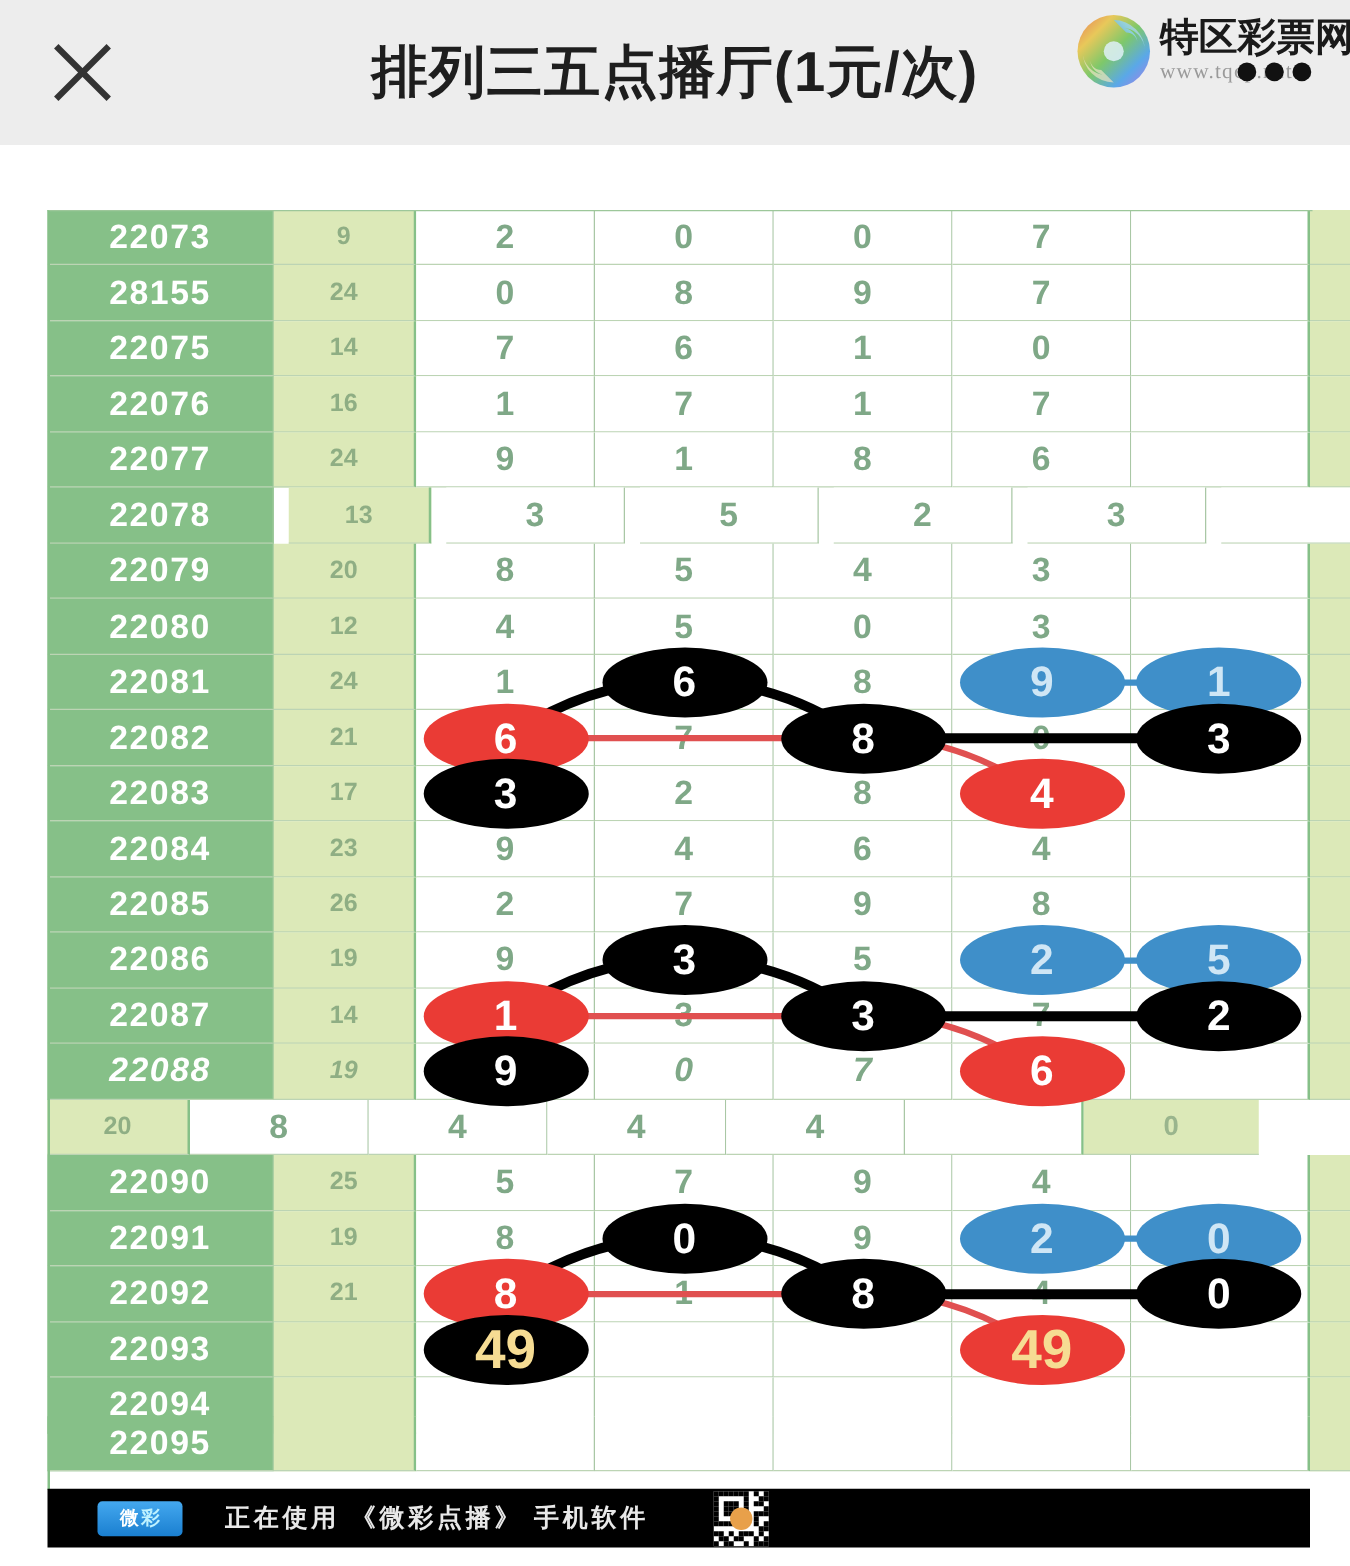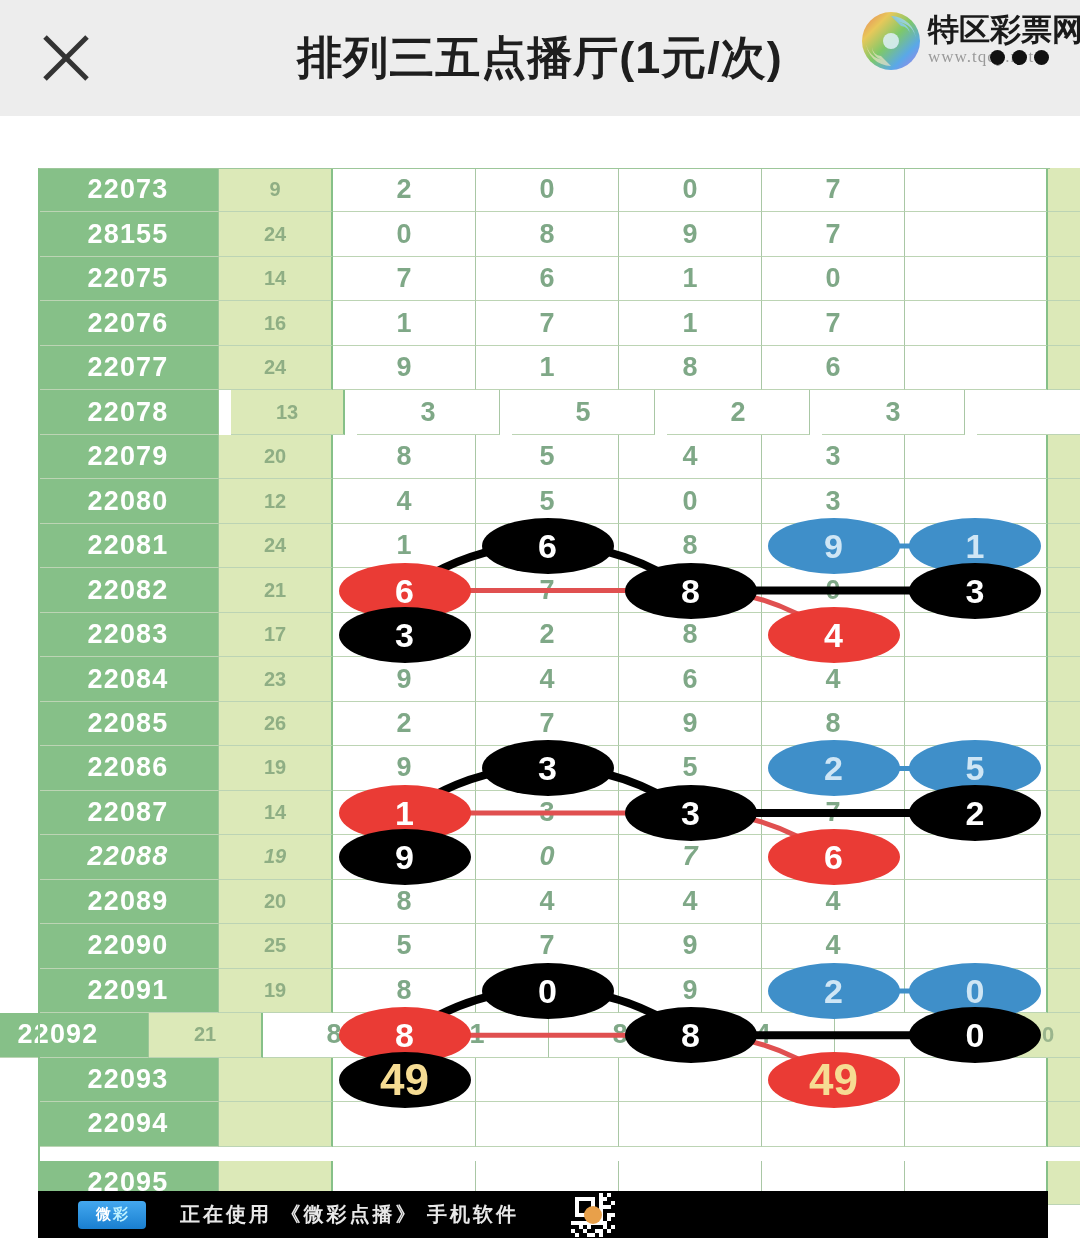--- a/index.html
+++ b/index.html
@@ -325,21 +325,20 @@
         <div class="cell c-issue">22088</div>
         <div class="cell c-sum">19</div>
         <div class="cell c-d">9</div>
         <div class="cell c-d">0</div>
         <div class="cell c-d">7</div>
         <div class="cell c-d">6</div>
         <div class="cell c-d last-digit"></div>
         <div class="cell c-tail">0</div>
       </div>
       <div class="row" style="top: 711.68px;">
-        <div class="cell c-issue">22089</div>
         <div class="cell c-sum">20</div>
         <div class="cell c-d">8</div>
         <div class="cell c-d">4</div>
         <div class="cell c-d">4</div>
         <div class="cell c-d">4</div>
         <div class="cell c-d last-digit"></div>
         <div class="cell c-tail">0</div>
       </div>
       <div class="row" style="top: 756.16px;">
         <div class="cell c-issue">22090</div>
@@ -354,21 +353,21 @@
       <div class="row" style="top: 800.64px;">
         <div class="cell c-issue">22091</div>
         <div class="cell c-sum">19</div>
         <div class="cell c-d">8</div>
         <div class="cell c-d">0</div>
         <div class="cell c-d">9</div>
         <div class="cell c-d">2</div>
         <div class="cell c-d last-digit"></div>
         <div class="cell c-tail">0</div>
       </div>
-      <div class="row" style="top: 845.12px; justify-content: center;">
+      <div class="row" style="top: 845.12px;">
         <div class="cell c-issue">22092</div>
         <div class="cell c-sum">21</div>
         <div class="cell c-d">8</div>
         <div class="cell c-d">1</div>
         <div class="cell c-d">8</div>
         <div class="cell c-d">4</div>
         <div class="cell c-d last-digit"></div>
         <div class="cell c-tail">0</div>
       </div>
       <div class="row" style="top: 889.6px;">
@@ -384,21 +383,21 @@
       <div class="row" style="top: 934.08px;">
         <div class="cell c-issue">22094</div>
         <div class="cell c-sum"></div>
         <div class="cell c-d"></div>
         <div class="cell c-d"></div>
         <div class="cell c-d"></div>
         <div class="cell c-d"></div>
         <div class="cell c-d last-digit"></div>
         <div class="cell c-tail"></div>
       </div>
-      <div class="row" style="top: 993px; align-items: flex-end;">
+      <div class="row" style="top: 965px; align-items: flex-end;">
         <div class="cell c-issue">22095</div>
         <div class="cell c-sum"></div>
         <div class="cell c-d"></div>
         <div class="cell c-d"></div>
         <div class="cell c-d"></div>
         <div class="cell c-d"></div>
         <div class="cell c-d last-digit"></div>
         <div class="cell c-tail"></div>
       </div>
     </div>

